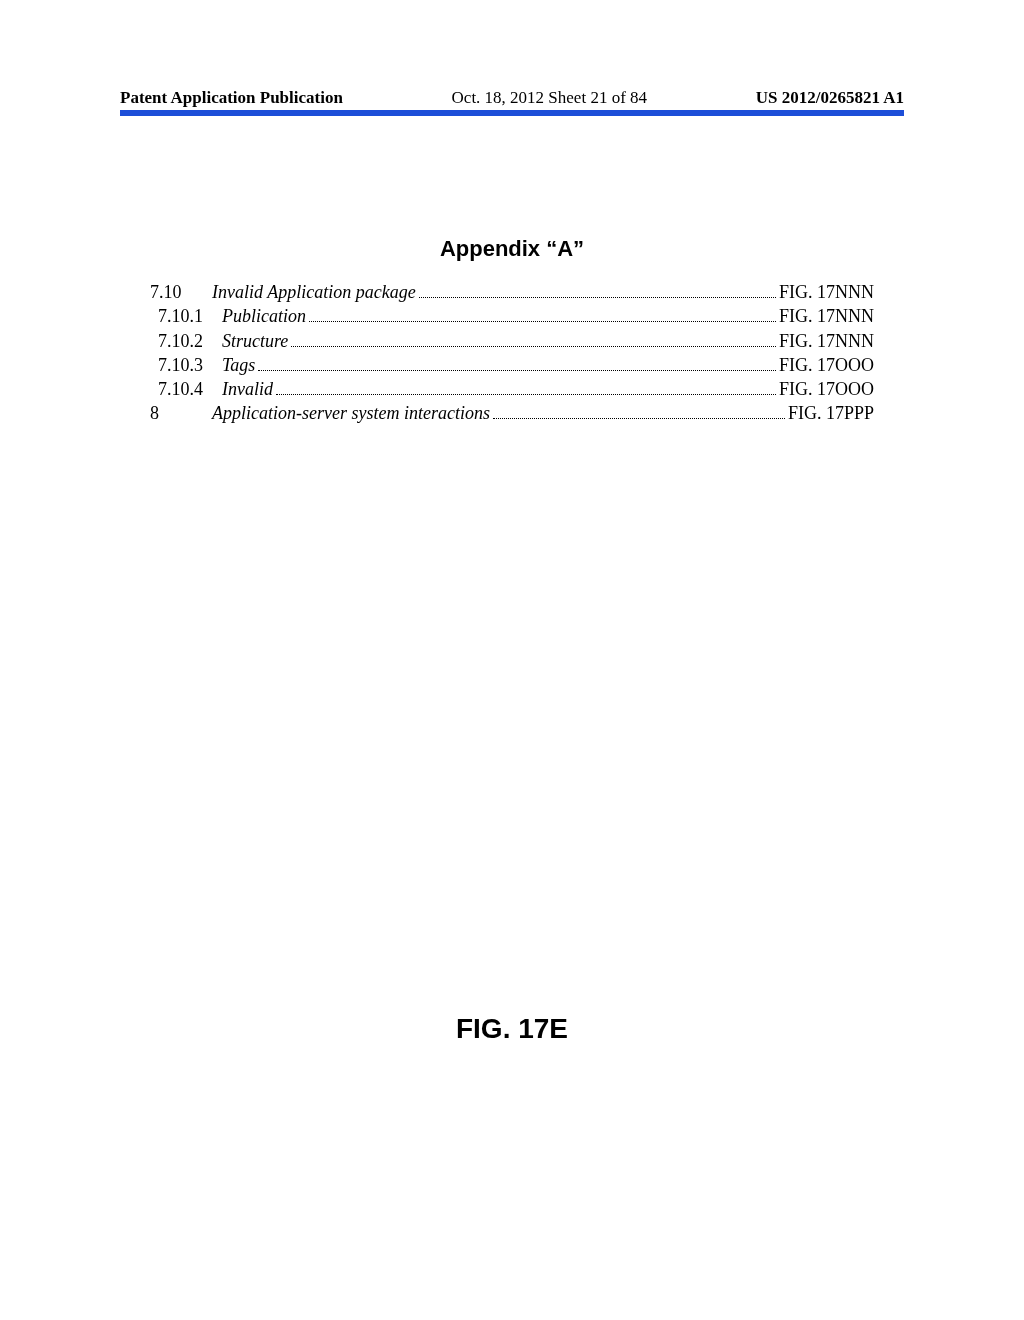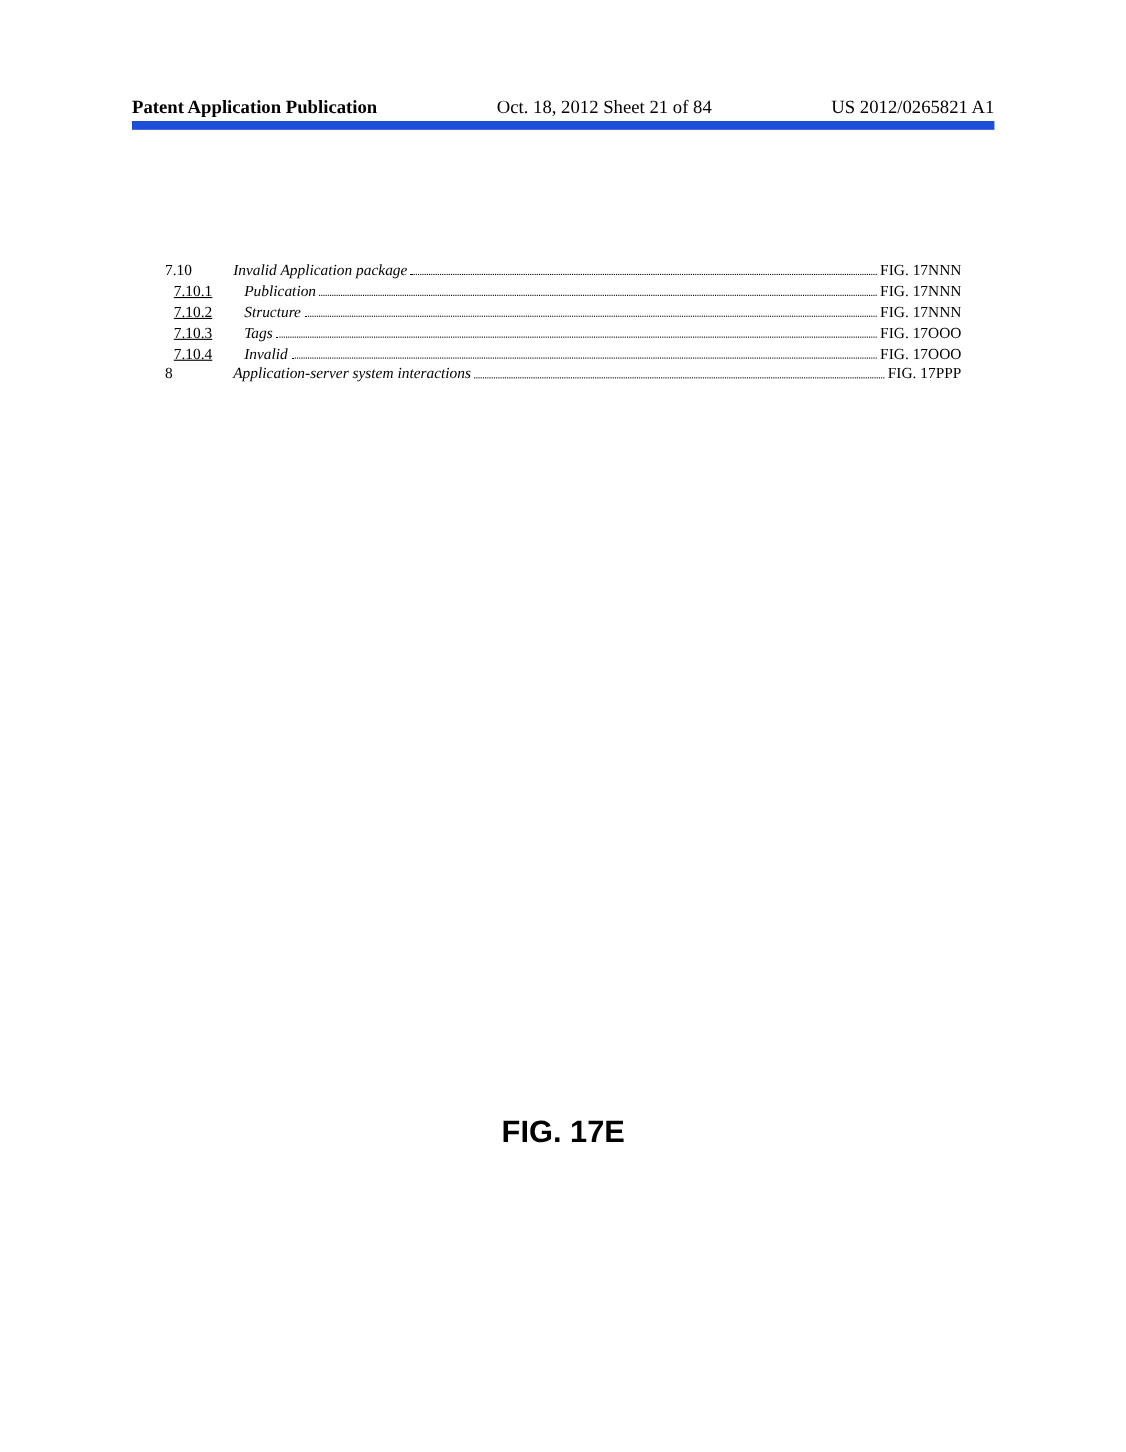--- a/index.html
+++ b/index.html
@@ -16,59 +16,58 @@
       position: relative;
     }
     .page {
       padding: 88px 120px 0 120px;
     }
     .header-line {
       display: flex;
       justify-content: space-between;
       align-items: baseline;
       font-size: 17px;
-      border-bottom: 8px solid #1d4ed8;
+      border-bottom: 6px solid #1d4ed8;
       padding-bottom: 2px;
       margin-bottom: 120px;
     }
     .header-left {
       font-weight: bold;
     }
     .header-center {
       font-weight: normal;
     }
     .header-right {
-      font-weight: normal;
+      font-weight: bold;
       text-align: right;
     }
     .appendix-title {
       text-align: center;
       font-family: Arial, Helvetica, sans-serif;
       font-weight: bold;
       font-size: 22px;
       margin-bottom: 18px;
     }
     .toc {
-      font-size: 14px;
+      font-size: 18px;
       line-height: 1.35;
       padding: 0 30px;
     }
     .toc-row {
       display: flex;
       align-items: baseline;
       gap: 0;
     }
     .toc-num {
       width: 62px;
       flex: 0 0 auto;
     }
     .toc-num.indent {
       padding-left: 8px;
       width: 72px;
-      text-decoration: underline;
     }
     .toc-label {
       white-space: nowrap;
       flex: 0 0 auto;
       font-style: italic;
     }
     .toc-dots {
       flex: 1 1 auto;
       border-bottom: 1.5px dotted #000;
       margin: 0 3px 3px 3px;
@@ -94,20 +93,21 @@
 <body>
 
 <div class="page">
 
   <div class="header-line">
     <span class="header-left">Patent Application Publication</span>
     <span class="header-center">Oct. 18, 2012  Sheet 21 of 84</span>
     <span class="header-right">US 2012/0265821 A1</span>
   </div>
 
+  <div class="appendix-title">Appendix “A”</div>
 
   <div class="toc">
 
     <div class="toc-row">
       <span class="toc-num">7.10</span>
       <span class="toc-label">Invalid Application package</span>
       <span class="toc-dots"></span>
       <span class="toc-fig">FIG. 17NNN</span>
     </div>
 

